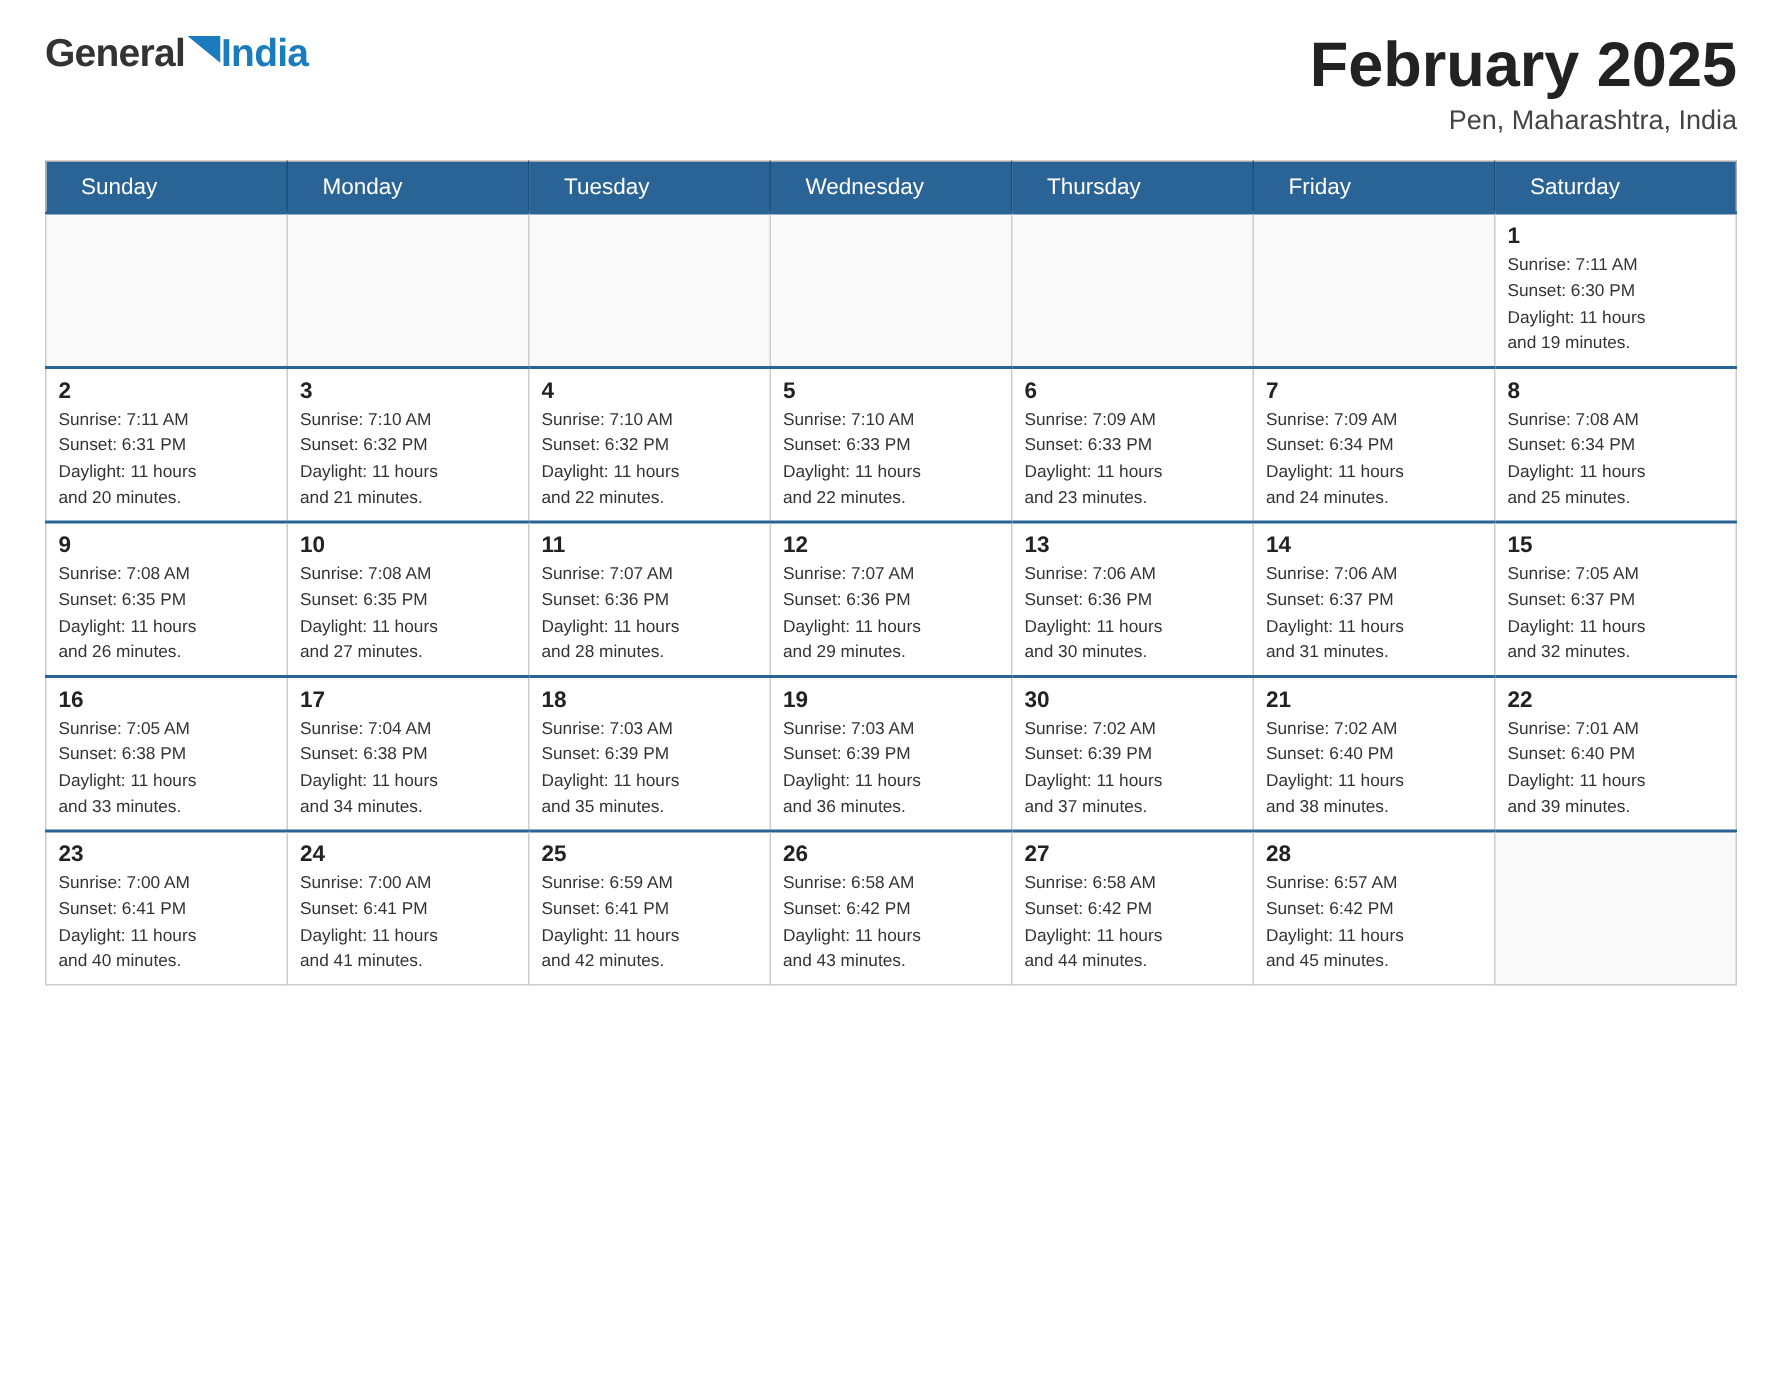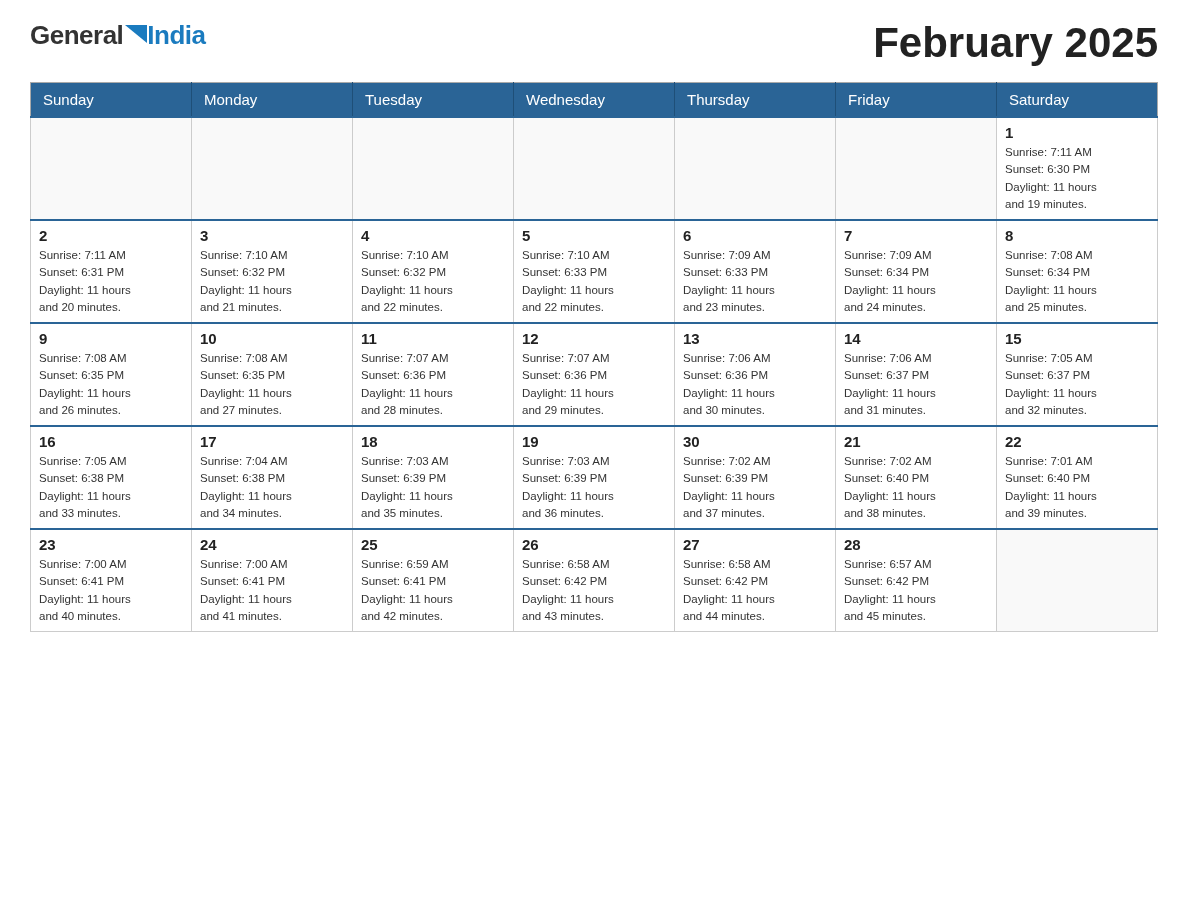--- a/index.html
+++ b/index.html
@@ -55,21 +55,21 @@
     }
     .calendar {
       width: 100%;
       border-collapse: collapse;
       border: 1px solid #aaa;
     }
     .calendar th {
       background: #2a6496;
       color: #fff;
       text-align: left;
-      padding: 8px 12px;
+      padding: 8px 23px;
       font-size: 15px;
       font-weight: normal;
       border-right: 1px solid #1e4f78;
     }
     .calendar th:last-child {
       border-right: none;
     }
     .calendar td {
       vertical-align: top;
       padding: 6px 8px;
@@ -111,20 +111,21 @@
         </svg>
       </span>
     </div>
     <div style="display:flex;align-items:center;">
       <span class="logo-blue">India</span>
     </div>
     <div class="logo-line"></div>
   </div>
   <div class="title-block">
     <h1>February 2025</h1>
+    <div class="subtitle">Pen, Maharashtra, India</div>
   </div>
 </div>
 
 <table class="calendar">
   <thead>
     <tr>
     <th>Sunday</th>
         <th>Monday</th>
         <th>Tuesday</th>
         <th>Wednesday</th>

